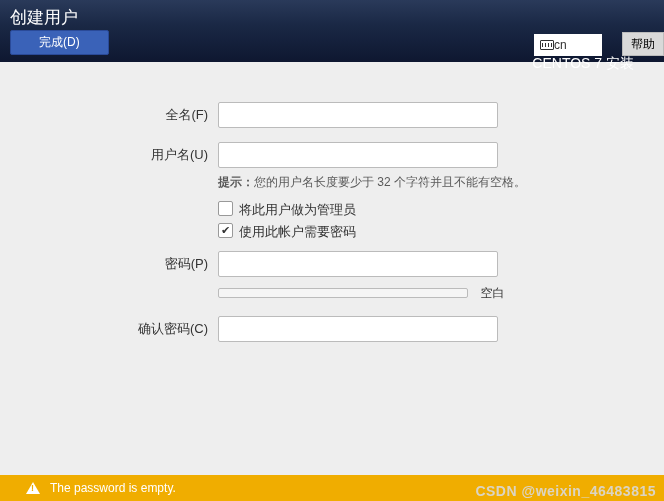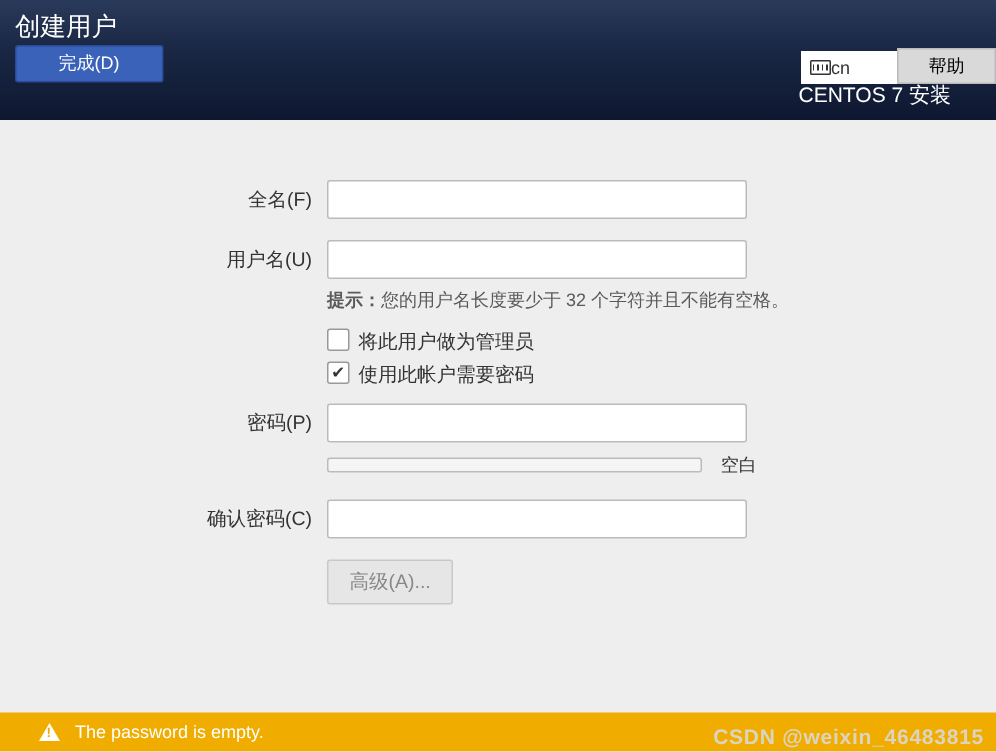--- a/index.html
+++ b/index.html
@@ -1,25 +1,25 @@
 <!DOCTYPE html>
 <html><head>
   <meta charset="utf-8">
   <style>
     * { margin:0; padding:0; box-sizing:border-box; font-family:"Microsoft YaHei","PingFang SC",sans-serif; }
     body { width:664px; height:501px; background:#eeeeee; position:relative; overflow:hidden; }
 
-    .header { height:80px; background:linear-gradient(#2a3a5a 0%, #1a2845 40%, #0e1730 100%); color:#fff; position:relative; }
+    .header { height:62px; background:linear-gradient(#2a3a5a 0%, #1a2845 40%, #0e1730 100%); color:#fff; position:relative; }
     .title { position:absolute; left:10px; top:6px; font-size:17px; font-weight:400; }
     .done-btn { position:absolute; left:10px; top:30px; background:#3a62b8; border:1px solid #2a4a98; color:#fff; padding:3px 28px; font-size:12px; border-radius:2px; cursor:pointer; }
     .install-title { position:absolute; right:30px; top:10px; font-size:14px;margin-top:45px; }
     .lang-box { position:absolute; right:62px; top:34px; display:flex; align-items:center; gap:0; background:#fff; color:#333; padding:2px 6px; font-size:12px; height:22px; min-width:68px; }
     .kbd-icon { width:14px; height:10px; border:1px solid #333; border-radius:1px; position:relative; display:inline-block; }
     .kbd-icon:after { content:""; position:absolute; left:1px; right:1px; top:2px; bottom:2px; background:repeating-linear-gradient(90deg,#333 0 1px,transparent 1px 3px); }
-    .help-btn { position:absolute; right:0; top:32px; background:#d9d9d9; border:1px solid #bbb; padding:3px 20px; font-size:12px; height:24px; cursor:pointer; }
+    .help-btn { position:absolute; right:0; top:32px; background:#d9d9d9; border:1px solid #bbb; padding:3px 8px; font-size:12px; height:24px; cursor:pointer; }
 
     .form { padding:40px 30px 0 30px; }
     .row { display:flex; align-items:center; margin-bottom:14px; }
     .row.tight { margin-bottom:6px; }
     .lbl { width:188px; text-align:right; padding-right:10px; font-size:13px; color:#333; }
     .field { flex:1; }
     .tin { width:280px; height:26px; border:1px solid #bbb; background:#fff; padding:2px 6px; font-size:13px; border-radius:2px; }
     .hint { font-size:12px; color:#5a5a5a; }
     .chk { display:flex; align-items:flex-start; gap:6px; font-size:13px; color:#333; margin:4px 0; }
     .cbox { width:15px; height:15px; border:1px solid #999; background:#fff; display:flex; align-items:center; justify-content:center; font-size:11px; color:#333; border-radius:2px; }
@@ -91,24 +91,20 @@
       <span class="meter"></span>
       <span class="meter-lbl">空白</span>
     </div>
   </div>
 
   <div class="row">
     <div class="lbl">确认密码(C)</div>
     <div class="field"><input class="tin" type="password" value="" style=""></div>
   </div>
 
-  <div class="row">
-    <div class="lbl"></div>
-    <div class="field"><button class="adv-btn">高级(A)...</button></div>
-  </div>
 
 </div>
 
 <div class="warnbar">
   <span class="warn-icon"></span>
   <span class="warn-text">The password is empty.</span>
 </div>
 
 <div class="watermark">CSDN @weixin_46483815</div>
 

